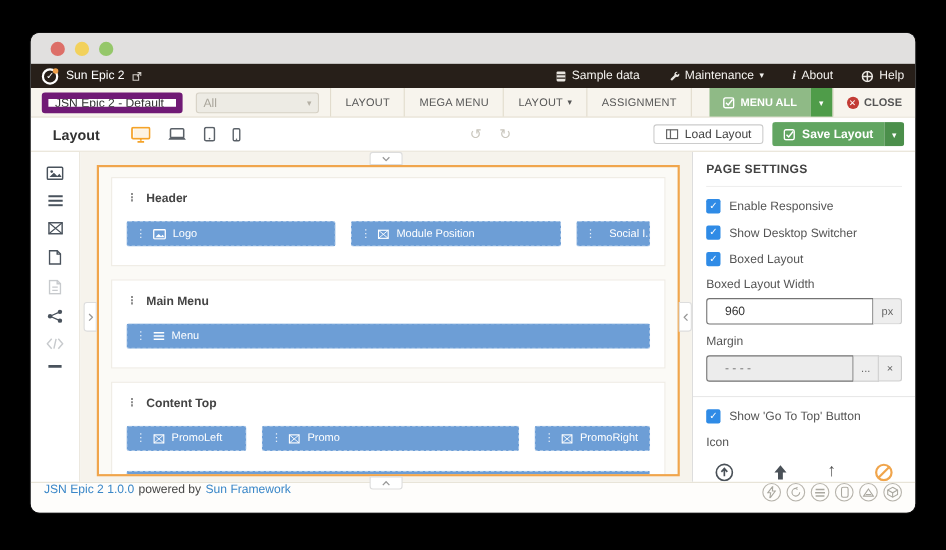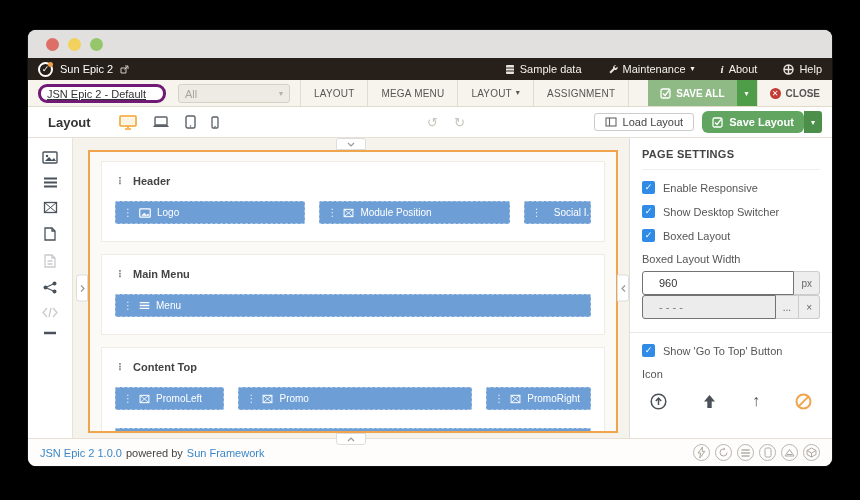--- a/index.html
+++ b/index.html
@@ -17,42 +17,42 @@
   .brand { display:flex; align-items:center; gap:7px; }
   .brand-logo { position:relative; width:15px; height:15px; border:2px solid #fff; border-radius:50%; color:#fff; font-size:9px; line-height:11px; text-align:center; font-weight:bold; }
   .brand-logo::after { content:""; position:absolute; right:-2px; top:-2px; width:5px; height:5px; background:#f0a04a; border-radius:50%; }
   .admin-menu { margin-left:auto; display:flex; align-items:center; gap:26px; }
   .admin-item { display:flex; align-items:center; gap:5px; cursor:pointer; color:#f4f2ef; }
   .caret { font-size:8px; line-height:1; }
   .ext-icon, .mini-ic { display:inline-flex; }
 
   
   .toolbar { height:27px; background:#f7f4ed; border-bottom:1px solid #e0dacb; display:flex; align-items:stretch; flex:0 0 auto; }
-  .tpl-input { margin:4px 6px 4px 10px; width:128px; height:19px; border:3px solid #701a75; border-radius:9px; background:#fff; font-size:11px; color:#333; padding:0 6px; font-family:inherit;text-decoration:underline; }
+  .tpl-input { margin:4px 6px 4px 10px; width:128px; height:19px; border:6px solid #701a75; border-radius:3px; background:#fff; font-size:11px; color:#333; padding:0 6px; font-family:inherit;text-decoration:underline; }
   .tpl-select { margin:4px 6px; width:112px; height:19px; border:1px solid #d6d1c5; border-radius:3px; background:#edebe4; color:#a9a59a; font-size:11px; display:flex; align-items:center; padding:0 6px; justify-content:space-between; }
   .tabs { display:flex; align-items:stretch; margin-left:4px; }
   .tab { display:flex; align-items:center; padding:0 13px; font-size:10px; color:#555; border-left:1px solid #e2dccd; cursor:pointer; letter-spacing:.2px; gap:4px; }
   .tab:last-child { border-right:1px solid #e2dccd; }
   .tb-actions { margin-left:auto; display:flex; align-items:stretch; }
   .saveall { background:#8fba86; color:#fff; font-size:10px; font-weight:bold; display:flex; align-items:center; gap:5px; padding:0 12px; cursor:pointer; }
   .saveall-caret { background:#4f9c49; color:#fff; display:flex; align-items:center; padding:0 8px; font-size:8px; cursor:pointer; }
   .closebtn { display:flex; align-items:center; gap:5px; padding:0 12px; font-size:10px; font-weight:bold; color:#555; border-left:1px solid #e2dccd; cursor:pointer; background:#f7f4ed; }
   .x-circle { width:11px; height:11px; border-radius:50%; background:#c23b35; color:#fff; font-size:8px; line-height:11px; text-align:center; font-weight:bold; }
 
   
   .layoutbar { height:31px; background:#fff; border-bottom:1px solid #e6e1d4; display:flex; align-items:center; padding:0 10px 0 20px; flex:0 0 auto; }
   .layout-title { font-size:13px; font-weight:bold; color:#333; margin-right:28px; }
   .devices { display:flex; align-items:center; gap:15px; }
   .dev { display:flex; cursor:pointer; }
   .undoredo { position:absolute; left:50%; transform:translateX(-8%); display:flex; gap:16px; color:#c9c6bd; font-size:13px; }
   .undoredo span { cursor:pointer; }
   .lb-actions { margin-left:auto; display:flex; align-items:center; gap:8px; }
   .btn-load { display:flex; align-items:center; gap:6px; height:18px; padding:0 10px; border:1px solid #ccc; border-radius:3px; background:#fff; font-size:11px; color:#444; cursor:pointer; }
   .btn-save-grp { display:flex; height:22px; border-radius:3px; overflow:hidden; }
-  .btn-save { display:flex; align-items:center; gap:6px; padding:0 10px; background:#61a561; color:#fff; font-size:11px; font-weight:bold; cursor:pointer;border-radius:6px; }
+  .btn-save { display:flex; align-items:center; gap:6px; padding:0 10px; background:#61a561; color:#fff; font-size:11px; font-weight:bold; cursor:pointer; }
   .btn-save-caret { background:#4b8f4b; color:#fff; display:flex; align-items:center; padding:0 7px; font-size:8px; cursor:pointer; }
 
   
   .content { flex:1; display:flex; min-height:0; }
   .sidebar { width:45px; background:#fff; border-right:1px solid #e8e3d7; display:flex; flex-direction:column; align-items:center; padding-top:13px; gap:13px; flex:0 0 auto; }
   .side-ic { display:flex; cursor:pointer; }
   .faded { opacity:.3; }
 
   .canvas-wrap { flex:1; background:#f6f3ec; position:relative; min-width:0; }
   .canvas { position:absolute; left:15px; right:11px; top:12px; bottom:5px; border:2px solid #f0a54c; background:#fbfaf6; padding:9px 11px; overflow:hidden; }
@@ -80,21 +80,21 @@
   .igroup input { flex:1; min-width:0; border:1px solid #737373; border-radius:3px 0 0 3px; padding:0 16px; font-size:11px; color:#333; font-family:inherit; background:#fff; }
   .addon { border:1px solid #ccc; border-left:none; background:#eee; color:#666; font-size:10px; display:flex; align-items:center; padding:0 7px; }
   .addon.last { border-radius:0 3px 3px 0; }
   .igroup input.disabled { background:#ececec; color:#777; }
   .hr { border-top:1px solid #e8e8e8; margin:13px -12px 0; }
   .icon-opts { display:flex; justify-content:space-between; align-items:center; padding:4px 8px 0; height:26px; }
   .icon-opt { cursor:pointer; display:flex; align-items:center; justify-content:center; }
   .arrow-thin { font-size:16px; color:#555; line-height:1; }
 
   
-  .footer { height:28px; background:#fefdfb; border-top:1px solid #e6e1d4; display:flex; align-items:center; padding:0 12px; font-size:11px; flex:0 0 auto; }
+  .footer { height:28px; background:#fefdfb; border-top:1px solid #e6e1d4; display:flex; align-items:flex-start; padding:0 12px; font-size:11px; flex:0 0 auto; }
   .f-link { color:#3a87c8; cursor:pointer; }
   .f-dark { color:#444; margin:0 4px; }
   .f-icons { margin-left:auto; display:flex; gap:5px; }
   .f-ic { width:17px; height:17px; border:1px solid #b7b4ac; border-radius:50%; display:flex; align-items:center; justify-content:center; cursor:pointer; }
   svg { display:block; }
 </style>
 </head>
 <body>
 
 <div class="stage">
@@ -174,21 +174,21 @@
         <span class="tab">
             <span>ASSIGNMENT</span>
           </span>
       </div>
       <div class="tb-actions">
         <span class="saveall">
           <svg width="11" height="11" viewBox="0 0 11 11">
               <rect x="1" y="1" width="9" height="9" rx="1.5" fill="none" stroke="#fff" stroke-width="1.3"></rect>
               <path d="M3 5.5l2 2 4-5" fill="none" stroke="#fff" stroke-width="1.3"></path>
             </svg>
-          <span>SAVE ALL</span>
+          <span>MENU ALL</span>
         </span>
         <span class="saveall-caret">▾</span>
         <span class="closebtn">
           <span class="x-circle">✕</span>
           <span>CLOSE</span>
         </span>
       </div>
     </div>
 
     <div class="layoutbar" style="position:relative;">
@@ -441,20 +441,21 @@
           <span class="cb">✓</span>
           <span>Boxed Layout</span>
         </div>
 
         <div class="fld-label">Boxed Layout Width</div>
         <div class="igroup">
           <input value="960" style="">
           <span class="addon last">px</span>
         </div>
 
+        <div class="fld-label">Margin</div>
         <div class="igroup">
           <input class="disabled" value="- - - -" style="">
           <span class="addon">...</span>
           <span class="addon last">×</span>
         </div>
 
         <div class="hr"></div>
 
         <div class="cb-row">
           <span class="cb">✓</span>

